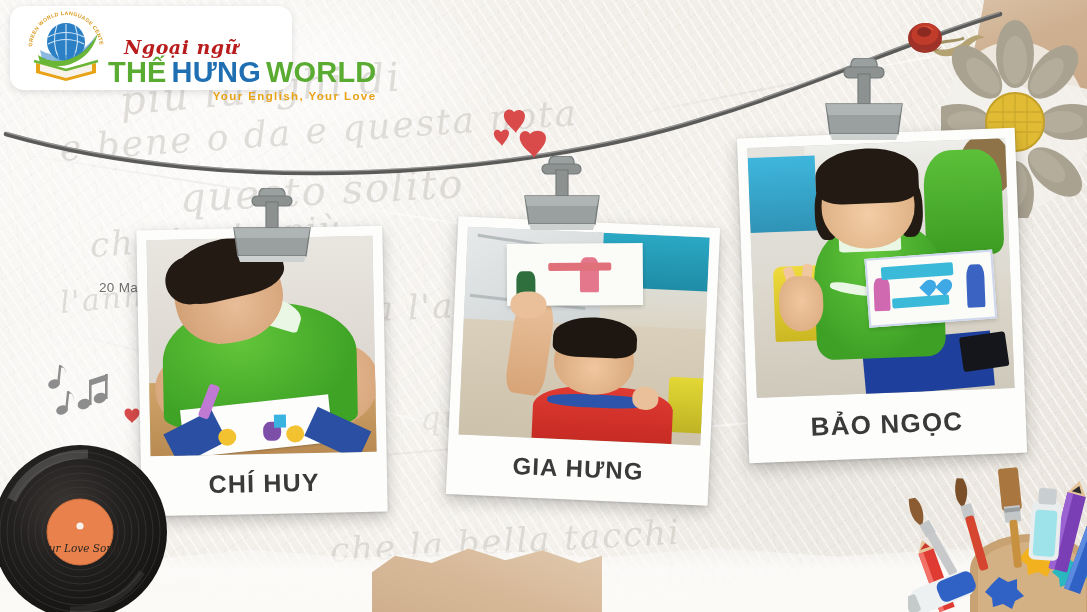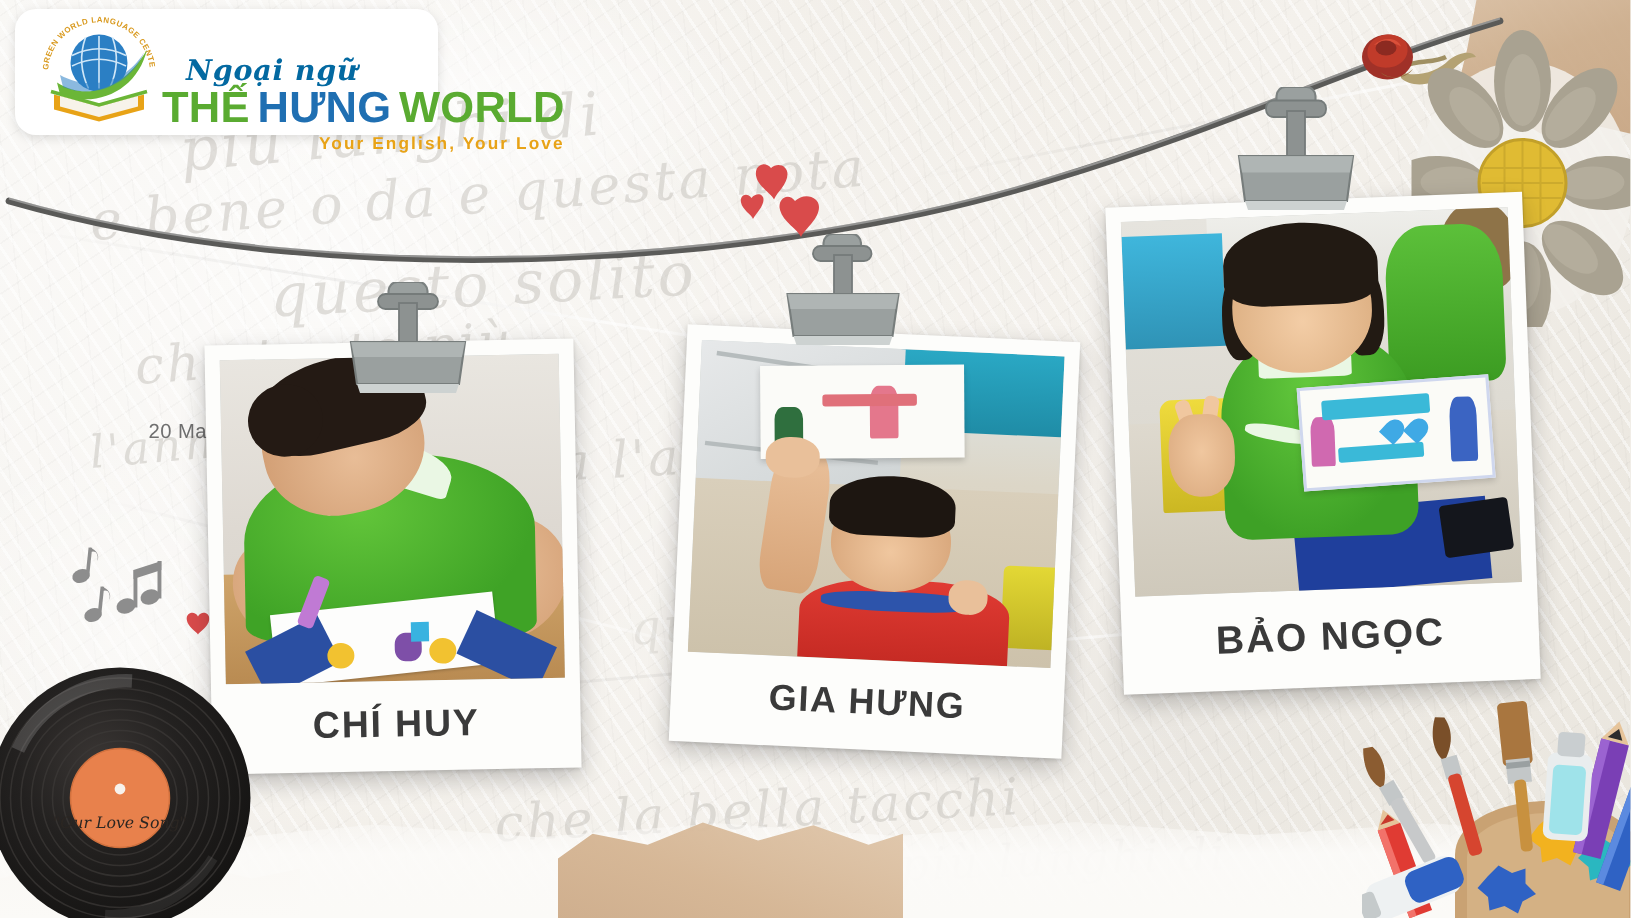--- a/index.html
+++ b/index.html
@@ -72,21 +72,21 @@
   .logo-card{
     position:absolute;left:10px;top:6px;width:282px;height:84px;
     background:#ffffff;border-radius:14px;
     box-shadow:0 2px 7px rgba(0,0,0,.13);
     display:flex;align-items:center;
   }
   .logo-mark{position:relative;width:80px;height:74px;margin-left:16px;flex:0 0 auto;}
   .logo-text{margin-left:2px;line-height:1;}
   .logo-script{
     font-family:"DejaVu Serif", serif;font-style:italic;font-weight:700;
-    font-size:19px;color:#0369a1;margin-left:16px;margin-bottom:1px;letter-spacing:.5px;margin-top:44px;
+    font-size:19px;color:#b91c1c;margin-left:16px;margin-bottom:1px;letter-spacing:.5px;margin-top:44px;
   }
   .logo-main{
     font-weight:bold;font-size:29px;letter-spacing:.2px;line-height:1;
     display:flex;gap:5px;align-items:baseline;
   }
   .logo-main .g1{color:#5aab31;}
   .logo-main .g2{color:#1f6fb2;}
   .logo-main .g3{color:#5aab31;}
   .logo-sub{
     margin-top:4px;font-size:11.5px;font-weight:bold;color:#e8a317;letter-spacing:1.4px;

